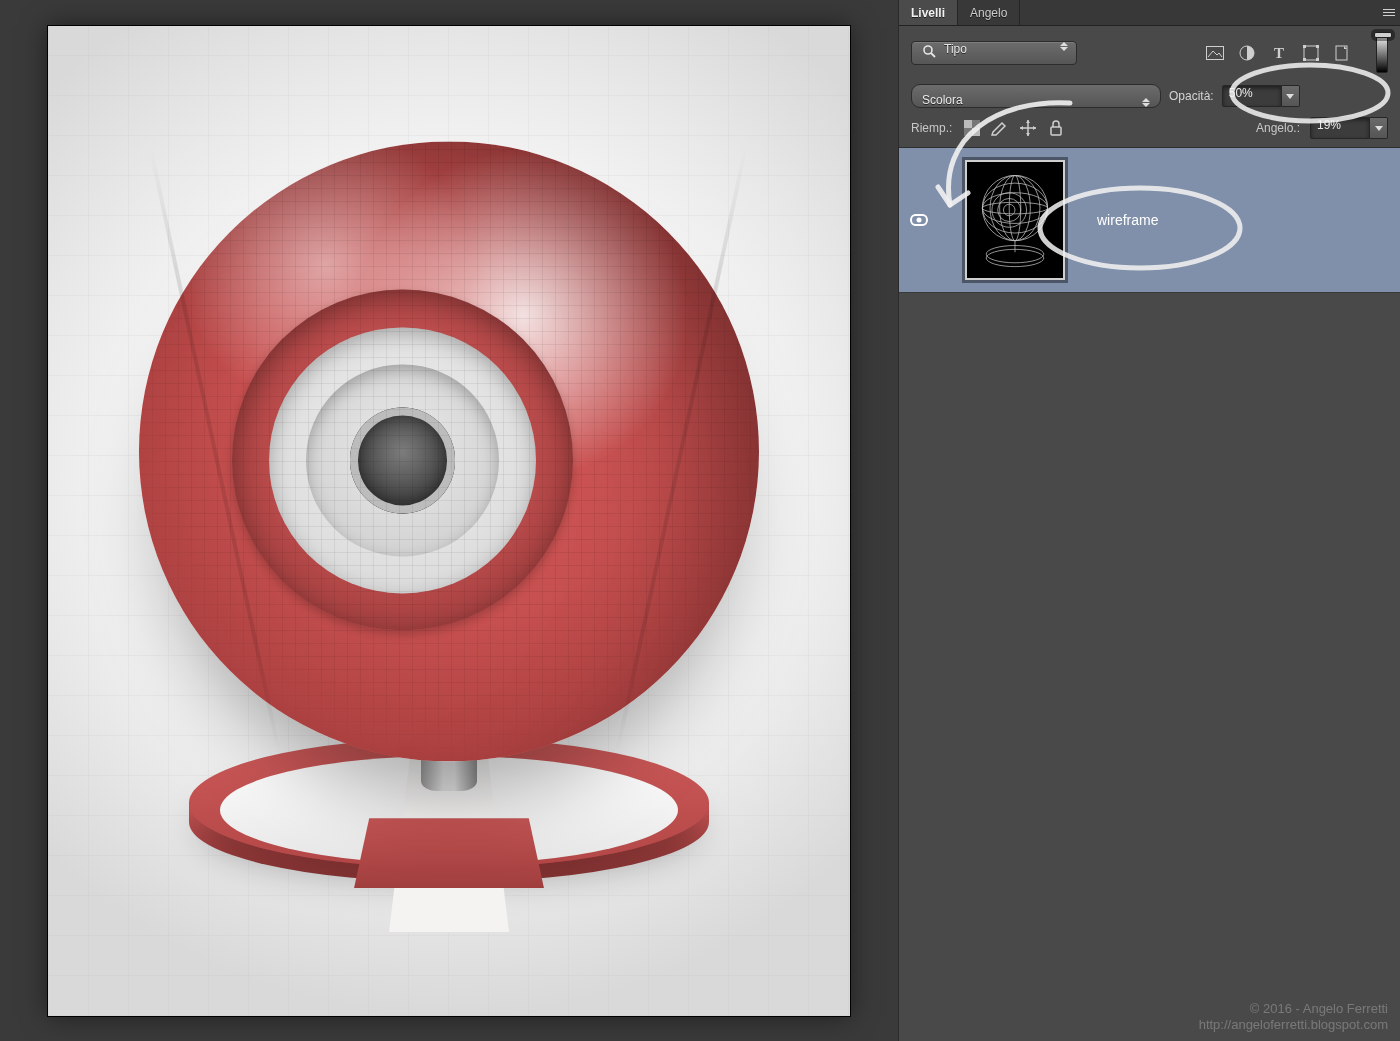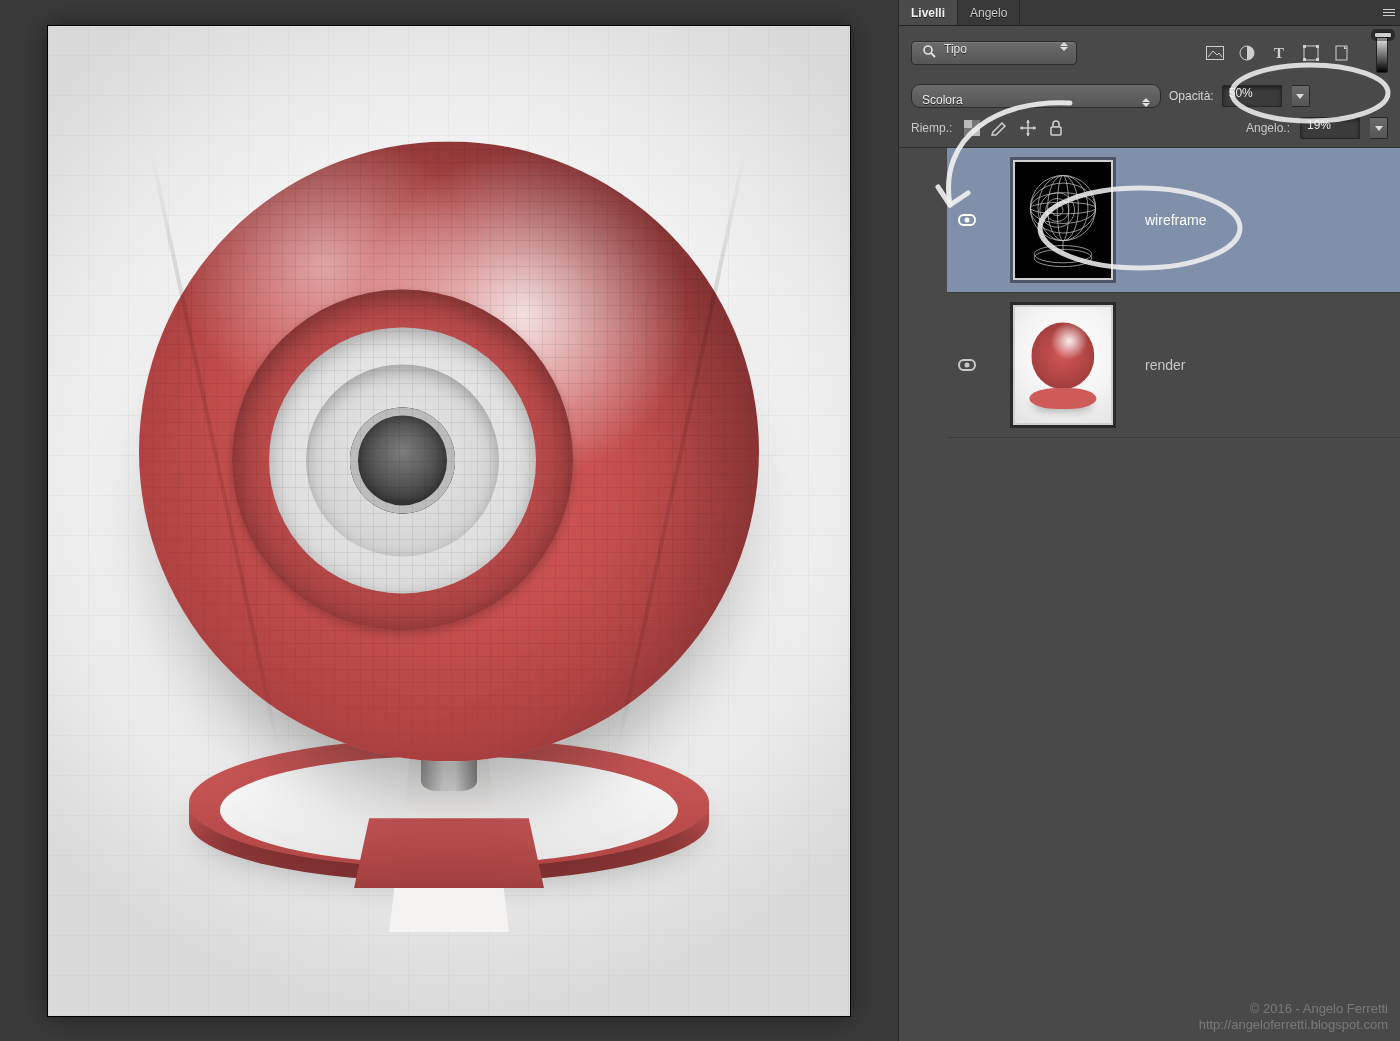--- a/index.html
+++ b/index.html
@@ -162,21 +162,21 @@
     background:#cfcfcf; border:1px solid #1e1e1e; border-radius:2px;}
 
   .blend-select{
     flex:0 0 250px; height:24px; border:1px solid #2c2c2c; border-radius:9px;
     background:linear-gradient(#6c6c6c,#555); display:flex; align-items:flex-end;
     padding:0 10px; color:#e9e9e9; text-shadow:0 1px 0 rgba(0,0,0,.6);
   }
   .blend-select .label{ flex:1; }
   .opa-label{ color:#d4d4d4; }
   .opa-field{
-    display:flex; align-items:center; gap:10px;
+    display:flex; align-items:center; gap:0;
   }
   .opa-input{
     width:60px; height:22px; background:#3c3c3c; border:1px solid #262626;
     color:#eaeaea; text-align:left; padding:0 6px; border-radius:2px 0 0 2px;
     box-shadow: inset 0 2px 4px rgba(0,0,0,.5); font-size:12px;
   }
   .opa-drop{
     width:18px; height:22px; background:linear-gradient(#6a6a6a,#555);
     border:1px solid #262626; border-left:none; border-radius:0 2px 2px 0;
     display:flex; align-items:center; justify-content:center;
@@ -184,21 +184,20 @@
   .tri-down{ width:0;height:0;border-left:4px solid transparent;border-right:4px solid transparent;border-top:5px solid #ddd;}
 
   .lock-row{ padding:5px 12px 8px; display:flex; align-items:center; gap:10px;}
   .lock-icons{ display:flex; gap:8px; align-items:center;}
   .lock-ico{ width:20px; height:20px; display:flex; align-items:center; justify-content:center;}
 
   .layers{ flex:1; overflow:auto; border-top:1px solid #2f2f2f;}
   .layer{
     display:flex; align-items:center; gap:32px; padding:12px 12px 12px 6px;
     border-bottom:1px solid #3a3a3a;
-    margin-left:48px;
   }
   .layer.selected{ background:#8190aa; color:#fff;}
   .vis{ width:28px; display:flex; justify-content:center;}
   .eye{ width:18px; height:12px; border:2px solid currentColor; border-radius:60%/100%; position:relative;}
   .eye::after{ content:""; position:absolute; left:50%; top:50%; width:5px; height:5px;
     background: currentColor; border-radius:50%; transform:translate(-50%,-50%);}
   .thumb{
     width:100px; height:120px; border:2px solid #cfcfcf; background:#111; position:relative;
     box-shadow:0 0 0 3px rgba(0,0,0,.4);
   }
@@ -388,30 +387,20 @@
             <circle cx="44" cy="50" r="6"></circle>
             <ellipse cx="50" cy="100" rx="30" ry="9"></ellipse>
             <ellipse cx="50" cy="96" rx="30" ry="9"></ellipse>
             <line x1="50" y1="82" x2="50" y2="94"></line>
           </g>
         </svg>
       </div>
       <div class="lname">wireframe</div>
     </div>
 
-    <div class="layer">
-      <div class="vis">
-        <div class="eye"></div>
-      </div>
-      <div class="thumb render">
-        <div class="mini-ball"></div>
-        <div class="mini-base"></div>
-      </div>
-      <div class="lname">render</div>
-    </div>
 
   </div>
 </div>
 
 <div class="anno" style="left:1225px; top:60px;">
   <svg width="170" height="70">
       <ellipse cx="85" cy="33" rx="78" ry="28" fill="none" stroke="#f3f3f3" stroke-width="5" stroke-linecap="round" opacity=".85"></ellipse>
     </svg>
 </div>
 <div class="anno" style="left:1030px; top:180px;">

